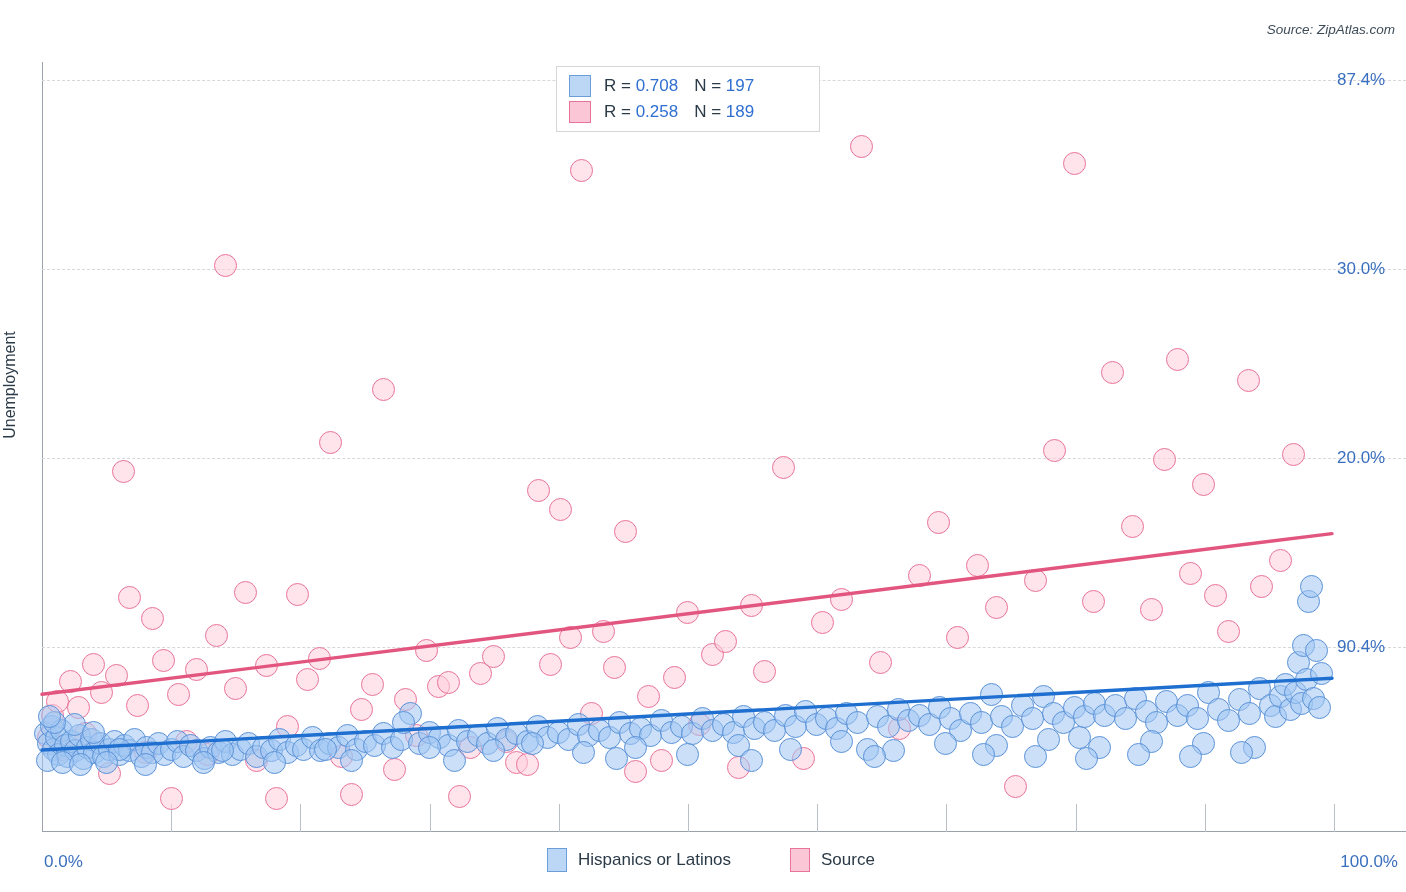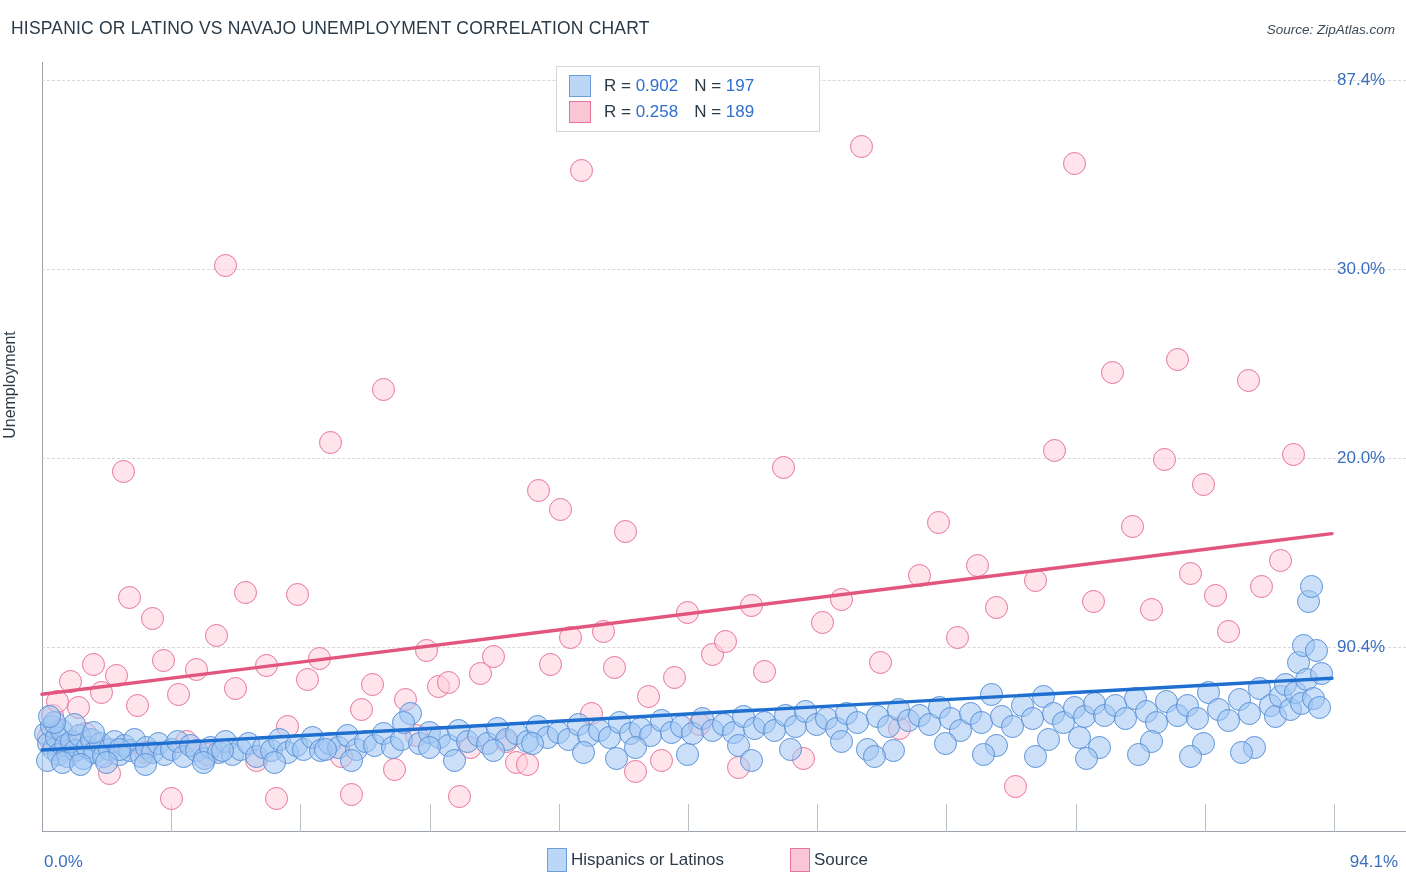--- a/index.html
+++ b/index.html
@@ -73,39 +73,38 @@
   .stat-txt{font-size:17px;color:#2b3a47;margin-left:13px;white-space:nowrap;}
   .stat-val{color:#2f6fd0;}
   .stat-gap{display:inline-block;width:16px;}
 
   
   .bot-legend{position:absolute;left:0;top:848px;width:1406px;height:30px;}
   .bl-item{position:absolute;display:flex;align-items:center;}
   .bl-sw{width:20px;height:24px;box-sizing:border-box;}
   .bl-sw.blue{background:#bcd7f5;border:1px solid #6b9ed8;}
   .bl-sw.pink{background:#fbc6d6;border:1px solid #e8749b;}
-  .bl-label{font-size:17px;color:#2b3a47;margin-left:4px;white-space:nowrap;}
+  .bl-label{font-size:17px;color:#2b3a47;margin-left:11px;white-space:nowrap;}
 
   .x-end-label{position:absolute;top:852px;font-size:17px;color:#3a6fbf;white-space:nowrap;}
 
   
   .ytitle{
     position:absolute;left:10px;top:385px;
     transform:translate(-50%,-50%) rotate(-90deg);
     transform-origin:center center;
     font-size:16px;color:#2b3a47;white-space:nowrap;
   }
 </style>
 </head>
 <body>
 
 <div id="chart-root">
 
   <div class="hdr">
-    <div class="hdr-title">HISPANIC OR LATINO VS NAVAJO UNEMPLOYMENT CORRELATION CHART</div>
     <div class="hdr-source">Source: ZipAtlas.com</div>
   </div>
 
   <div class="ytitle">Unemployment</div>
 
   <div class="plot">
     <div class="axis-y"></div>
     <div class="axis-x"></div>
     <div id="gridlines">
         <div class="gridline" style="top: 585px;"></div>
@@ -444,35 +443,35 @@
   <div id="yticklabels">
       <div class="ytick-label" style="left: 1337px; top: 637px;">90.4%</div>
       <div class="ytick-label" style="left: 1337px; top: 448px;">20.0%</div>
       <div class="ytick-label" style="left: 1337px; top: 259px;">30.0%</div>
       <div class="ytick-label" style="left: 1337px; top: 70px;">87.4%</div>
     </div>
 
   <div class="stat-legend">
     <div class="stat-row r1">
       <span class="sw blue"></span>
-      <span class="stat-txt"><span>R = </span><span class="stat-val">0.902</span><span class="stat-gap"></span><span>N = </span><span class="stat-val">197</span></span>
+      <span class="stat-txt"><span>R = </span><span class="stat-val">0.708</span><span class="stat-gap"></span><span>N = </span><span class="stat-val">197</span></span>
     </div>
     <div class="stat-row r2">
       <span class="sw pink"></span>
       <span class="stat-txt"><span>R = </span><span class="stat-val">0.258</span><span class="stat-gap"></span><span>N = </span><span class="stat-val">189</span></span>
     </div>
   </div>
 
   <div class="bot-legend">
     <div class="bl-item" style="left:547px;top:0;">
       <span class="bl-sw blue"></span>
       <span class="bl-label">Hispanics or Latinos</span>
     </div>
     <div class="bl-item" style="left:790px;top:0;">
       <span class="bl-sw pink"></span>
       <span class="bl-label">Source</span>
     </div>
   </div>
 
   <div class="x-end-label" style="left:44px;">0.0%</div>
-  <div class="x-end-label" style="right:8px;">94.1%</div>
+  <div class="x-end-label" style="right:8px;">100.0%</div>
 
 </div>
 
 </body></html>

